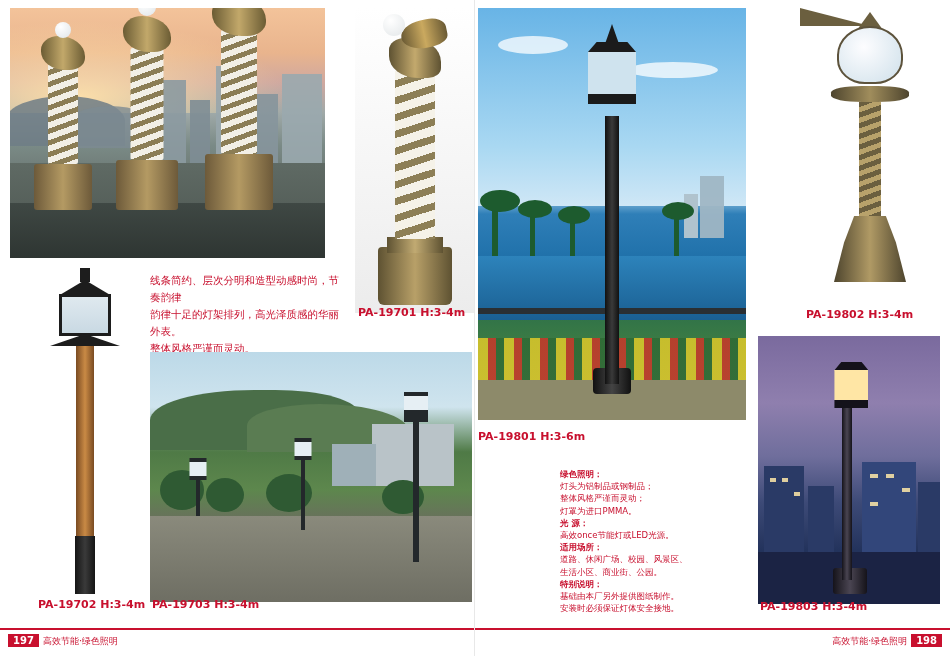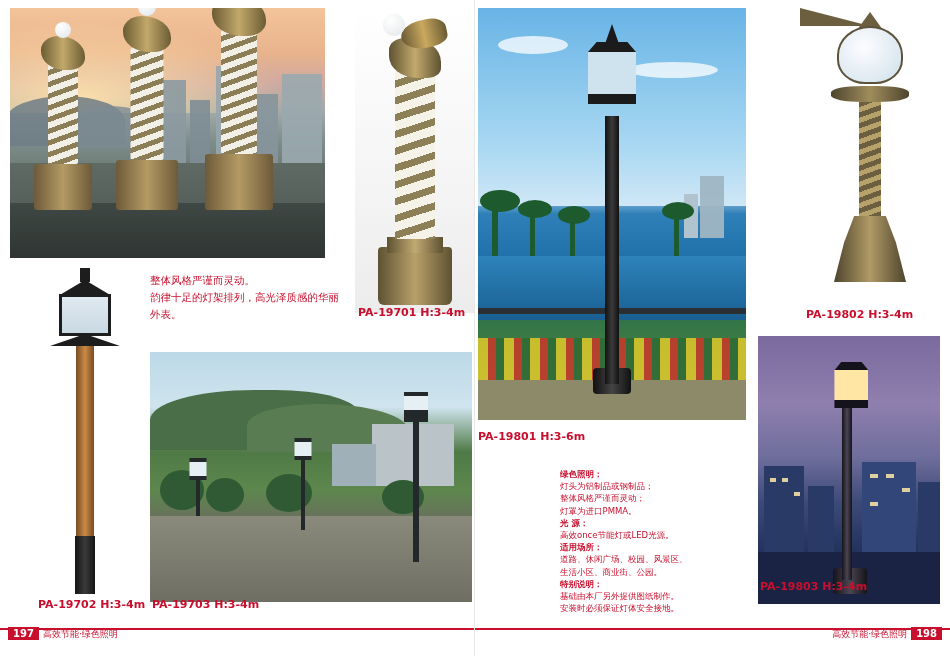--- a/index.html
+++ b/index.html
@@ -145,21 +145,21 @@
   
   #desc-text{position:absolute;left:150px;top:272px;width:190px;color:#c8102e;font-size:10.5px;line-height:17px;}
 
   
   #spec-block{position:absolute;left:560px;top:468px;width:200px;color:#c8102e;font-size:8.5px;line-height:12.2px;}
   #spec-block .sp-h{font-weight:bold;}
   #spec-block .sp-row{white-space:nowrap;}
 
   
   .footer-rule{position:absolute;left:0;right:0;bottom:26px;height:2px;background:#c8102e;}
-  .pg{position:absolute;bottom:15px;font-size:10px;color:#c8102e;font-weight:bold;}
+  .pg{position:absolute;bottom:8px;font-size:10px;color:#c8102e;font-weight:bold;}
   .pg .num{background:#c8102e;color:#fff;padding:1px 5px;margin-right:4px;display:inline-block;}
   .pg .numr{background:#c8102e;color:#fff;padding:1px 5px;margin-left:4px;display:inline-block;}
   .pg span.txt{font-weight:normal;font-size:9px;}
   #pg-left{left:8px;}
   #pg-right{right:8px;}
   .spine{position:absolute;left:474px;top:0;bottom:0;width:1px;background:#e8e8e8;}
 </style>
 </head>
 <body>
 
@@ -191,22 +191,23 @@
     </div>
     <div class="dcol" style="left:188px;width:82px;height:232px;">
       <div class="base" style="width:68px;height:56px;"></div>
       <div class="shaft" style="bottom:56px;width:36px;height:124px;"></div>
       <div class="dragon" style="top:18px;width:54px;height:40px;"></div>
 
     </div>
   </div>
 
   <div id="desc-text">
+    <div>线条简约、层次分明和造型动感时尚，节奏韵律</div>
+    <div>韵律十足的灯架排列，高光泽质感的华丽外表。</div>
     <div>整体风格严谨而灵动。</div>
-    <div>韵律十足的灯架排列，高光泽质感的华丽外表。</div>
   </div>
 
   <div class="fig" id="img-dragon-single">
     <div class="base"></div>
     <div class="base2"></div>
     <div class="shaft"></div>
     <div class="crest"></div>
     <div class="dhead"></div>
     <div class="globe"></div>
   </div>
@@ -292,21 +293,21 @@
     <div class="win" style="left:36px;top:156px;width:6px;height:4px;"></div>
     <div class="win" style="left:112px;top:138px;width:8px;height:4px;"></div>
     <div class="win" style="left:128px;top:138px;width:8px;height:4px;"></div>
     <div class="win" style="left:144px;top:152px;width:8px;height:4px;"></div>
     <div class="win" style="left:112px;top:166px;width:8px;height:4px;"></div>
     <div class="road"></div>
     <div class="base"></div>
     <div class="pole"></div>
     <div class="head"></div>
   </div>
-  <div class="cap" style="left:760px; top:580px;">PA-19803 H:3-4m</div>
+  <div class="cap" style="left:760px; top:600px;">PA-19803 H:3-4m</div>
 
   <div id="spec-block">
     <div class="sp-h sp-row">绿色照明：</div>
     <div class="sp-row">灯头为铝制品或钢制品；</div>
     <div class="sp-row">整体风格严谨而灵动；</div>
     <div class="sp-row">灯罩为进口PMMA。</div>
     <div class="sp-h sp-row">光    源：</div>
     <div class="sp-row">高效once节能灯或LED光源。</div>
     <div class="sp-h sp-row">适用场所：</div>
     <div class="sp-row">道路、休闲广场、校园、风景区、</div>

